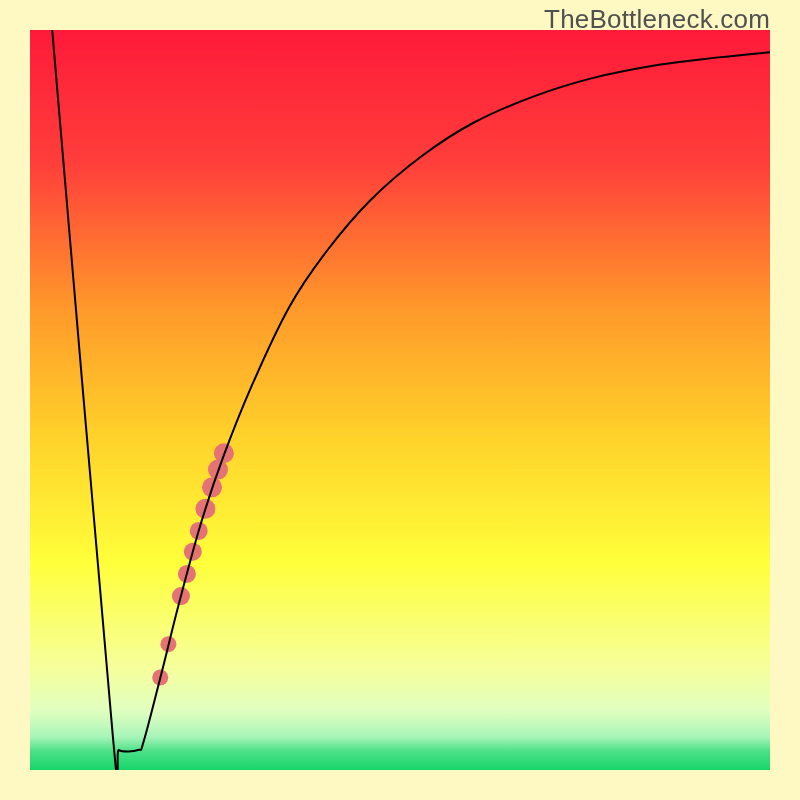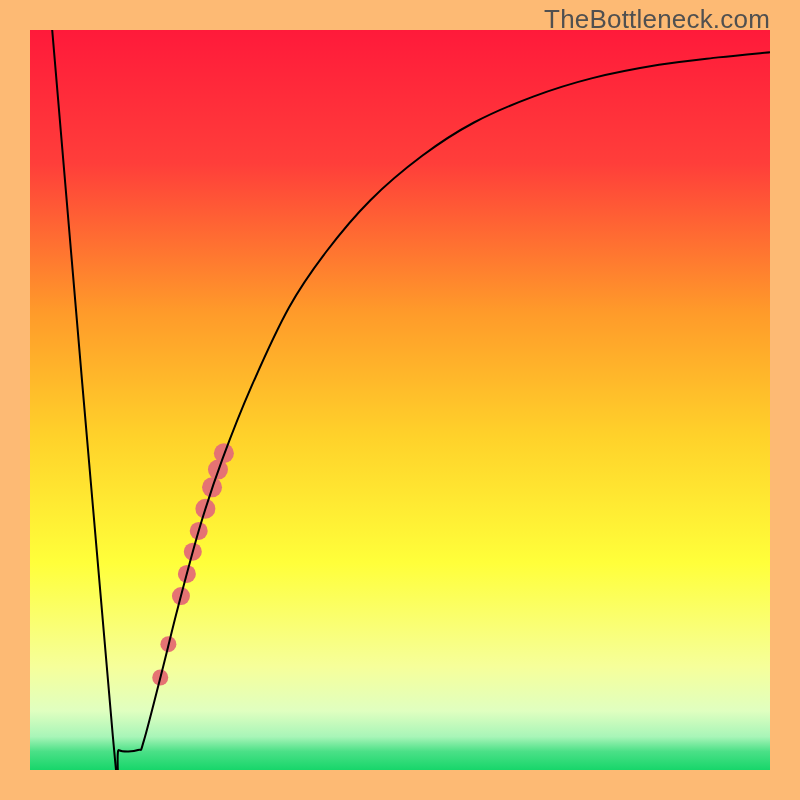--- a/index.html
+++ b/index.html
@@ -7,21 +7,21 @@
     padding: 0;
     width: 800px;
     height: 800px;
     overflow: hidden;
     background: #000;
     font-family: Arial, Helvetica, sans-serif;
   }
   .frame {
     position: absolute;
     inset: 0;
-    background: #fdba74;
+    background: #fef9c3;
   }
   .plot {
     position: absolute;
     left: 30px;
     top: 30px;
     width: 740px;
     height: 740px;
     overflow: hidden;
   }
   .watermark {

